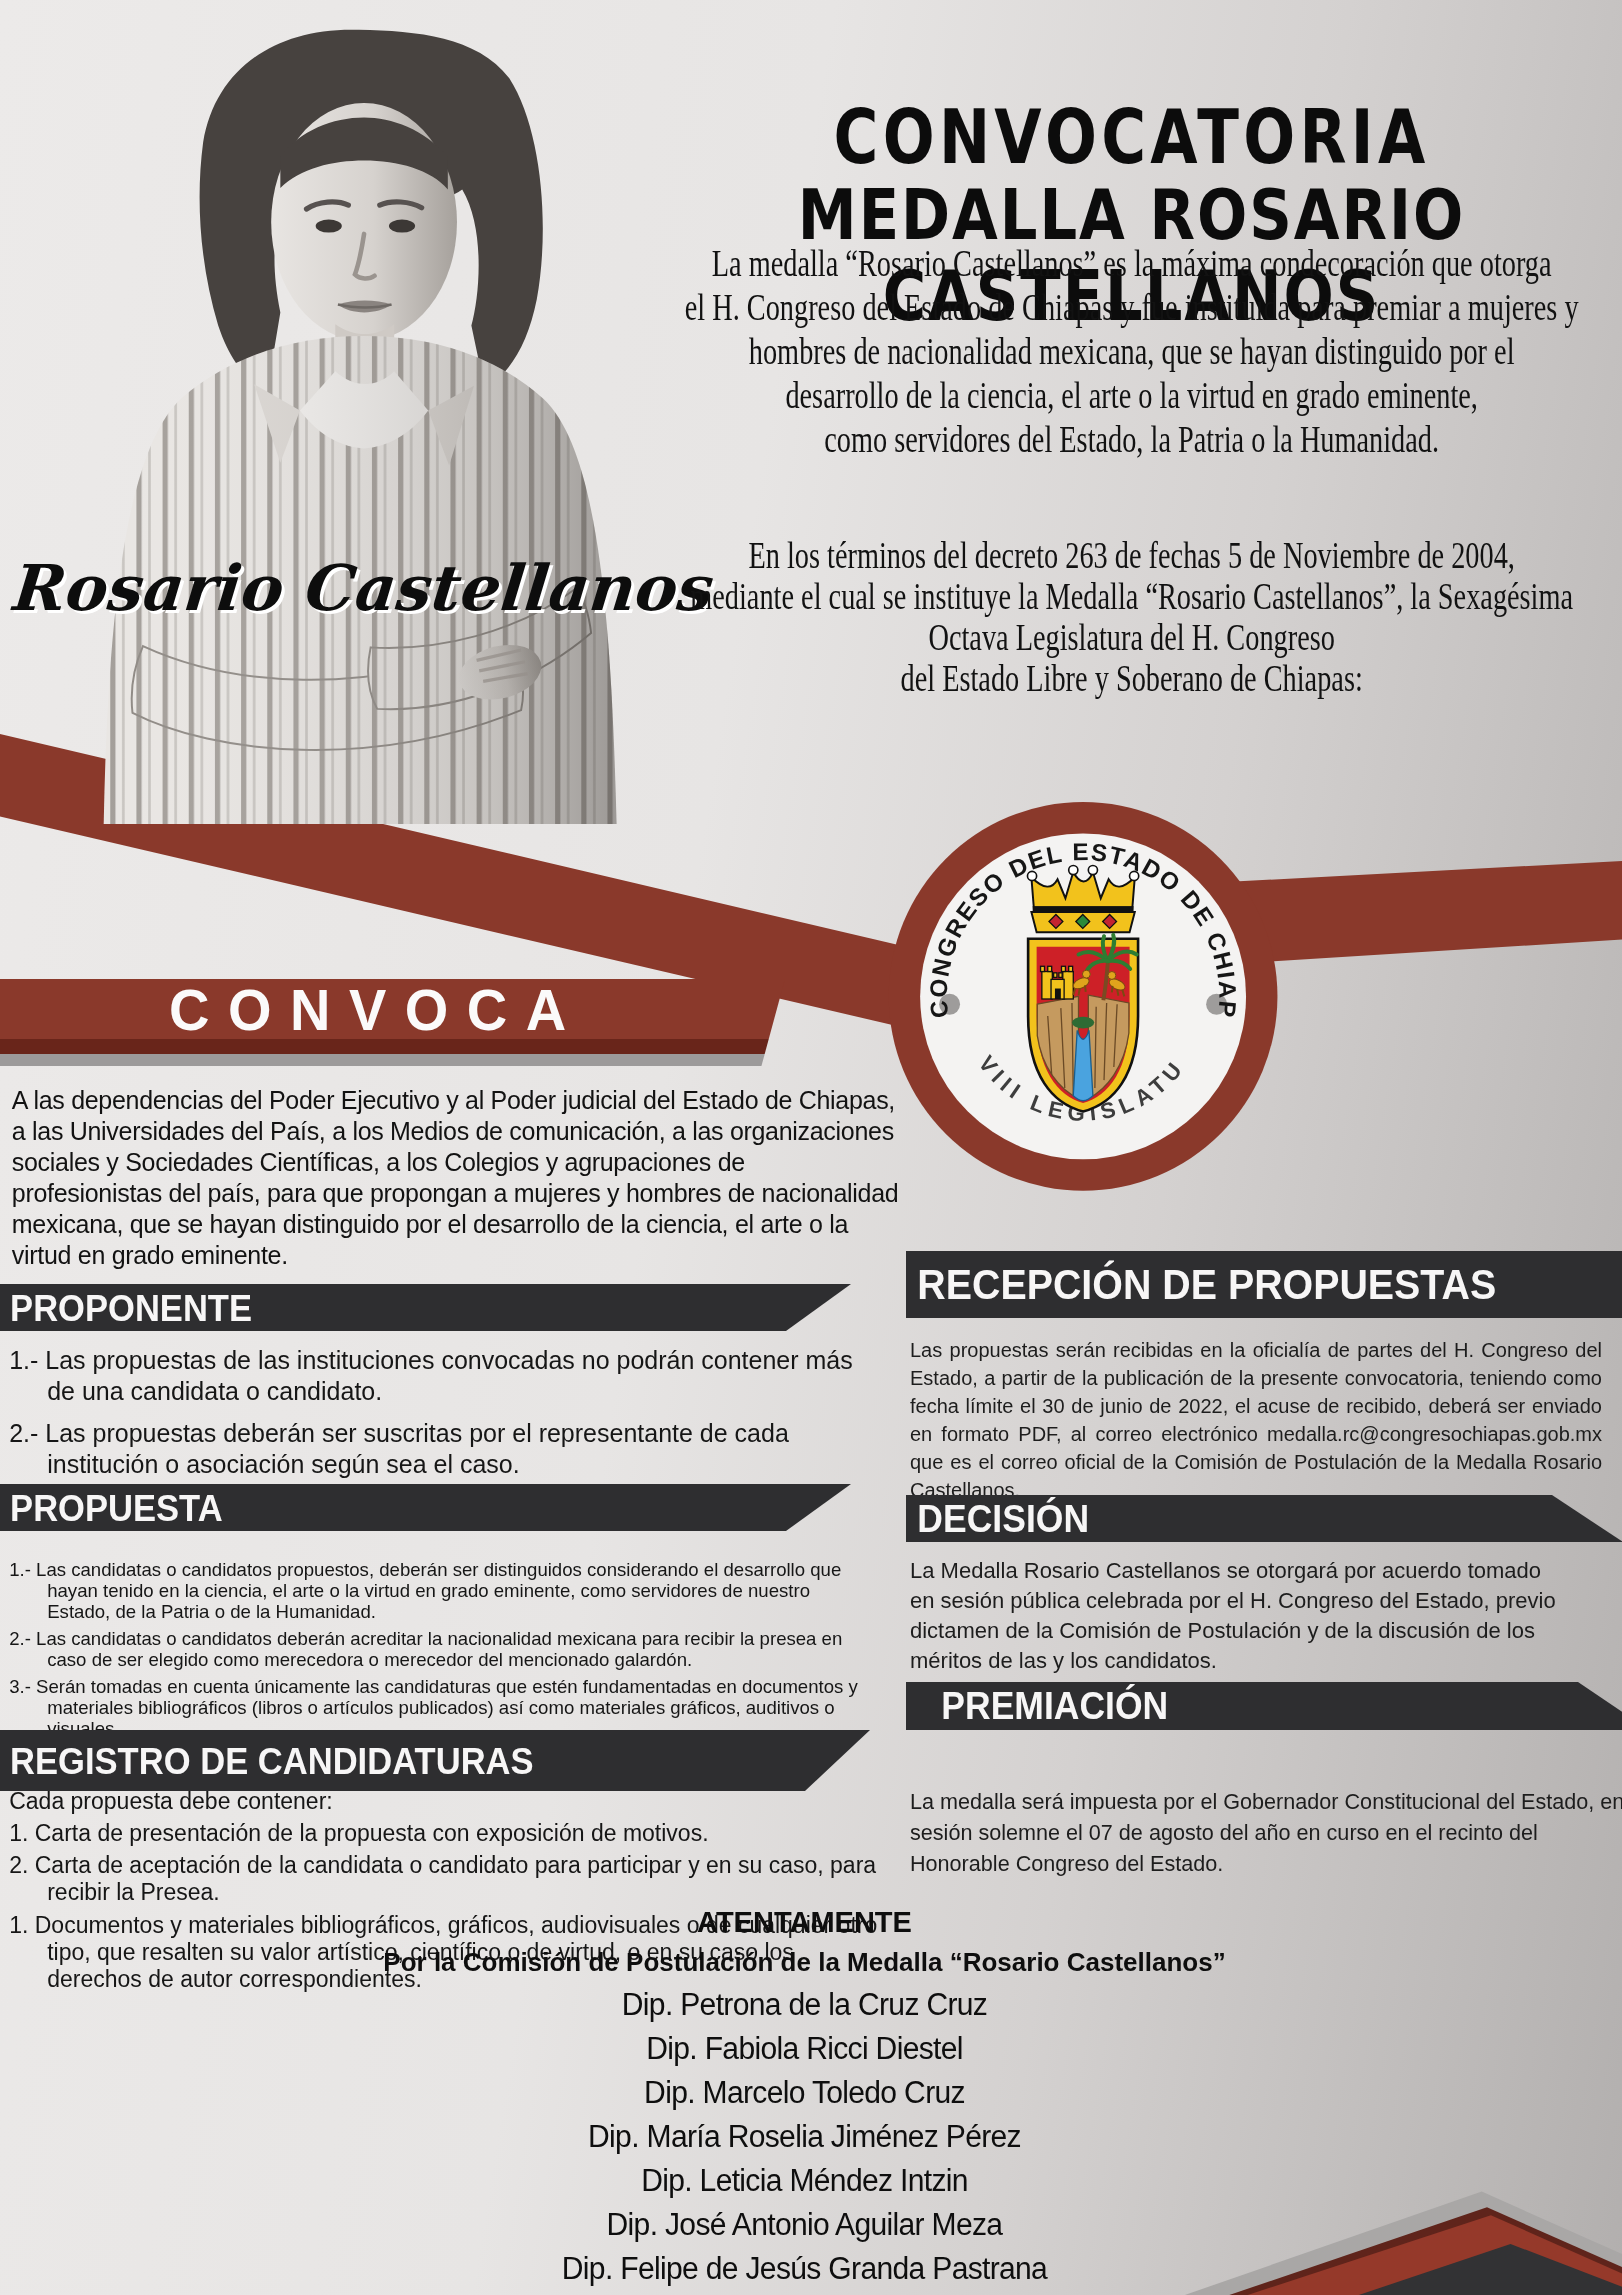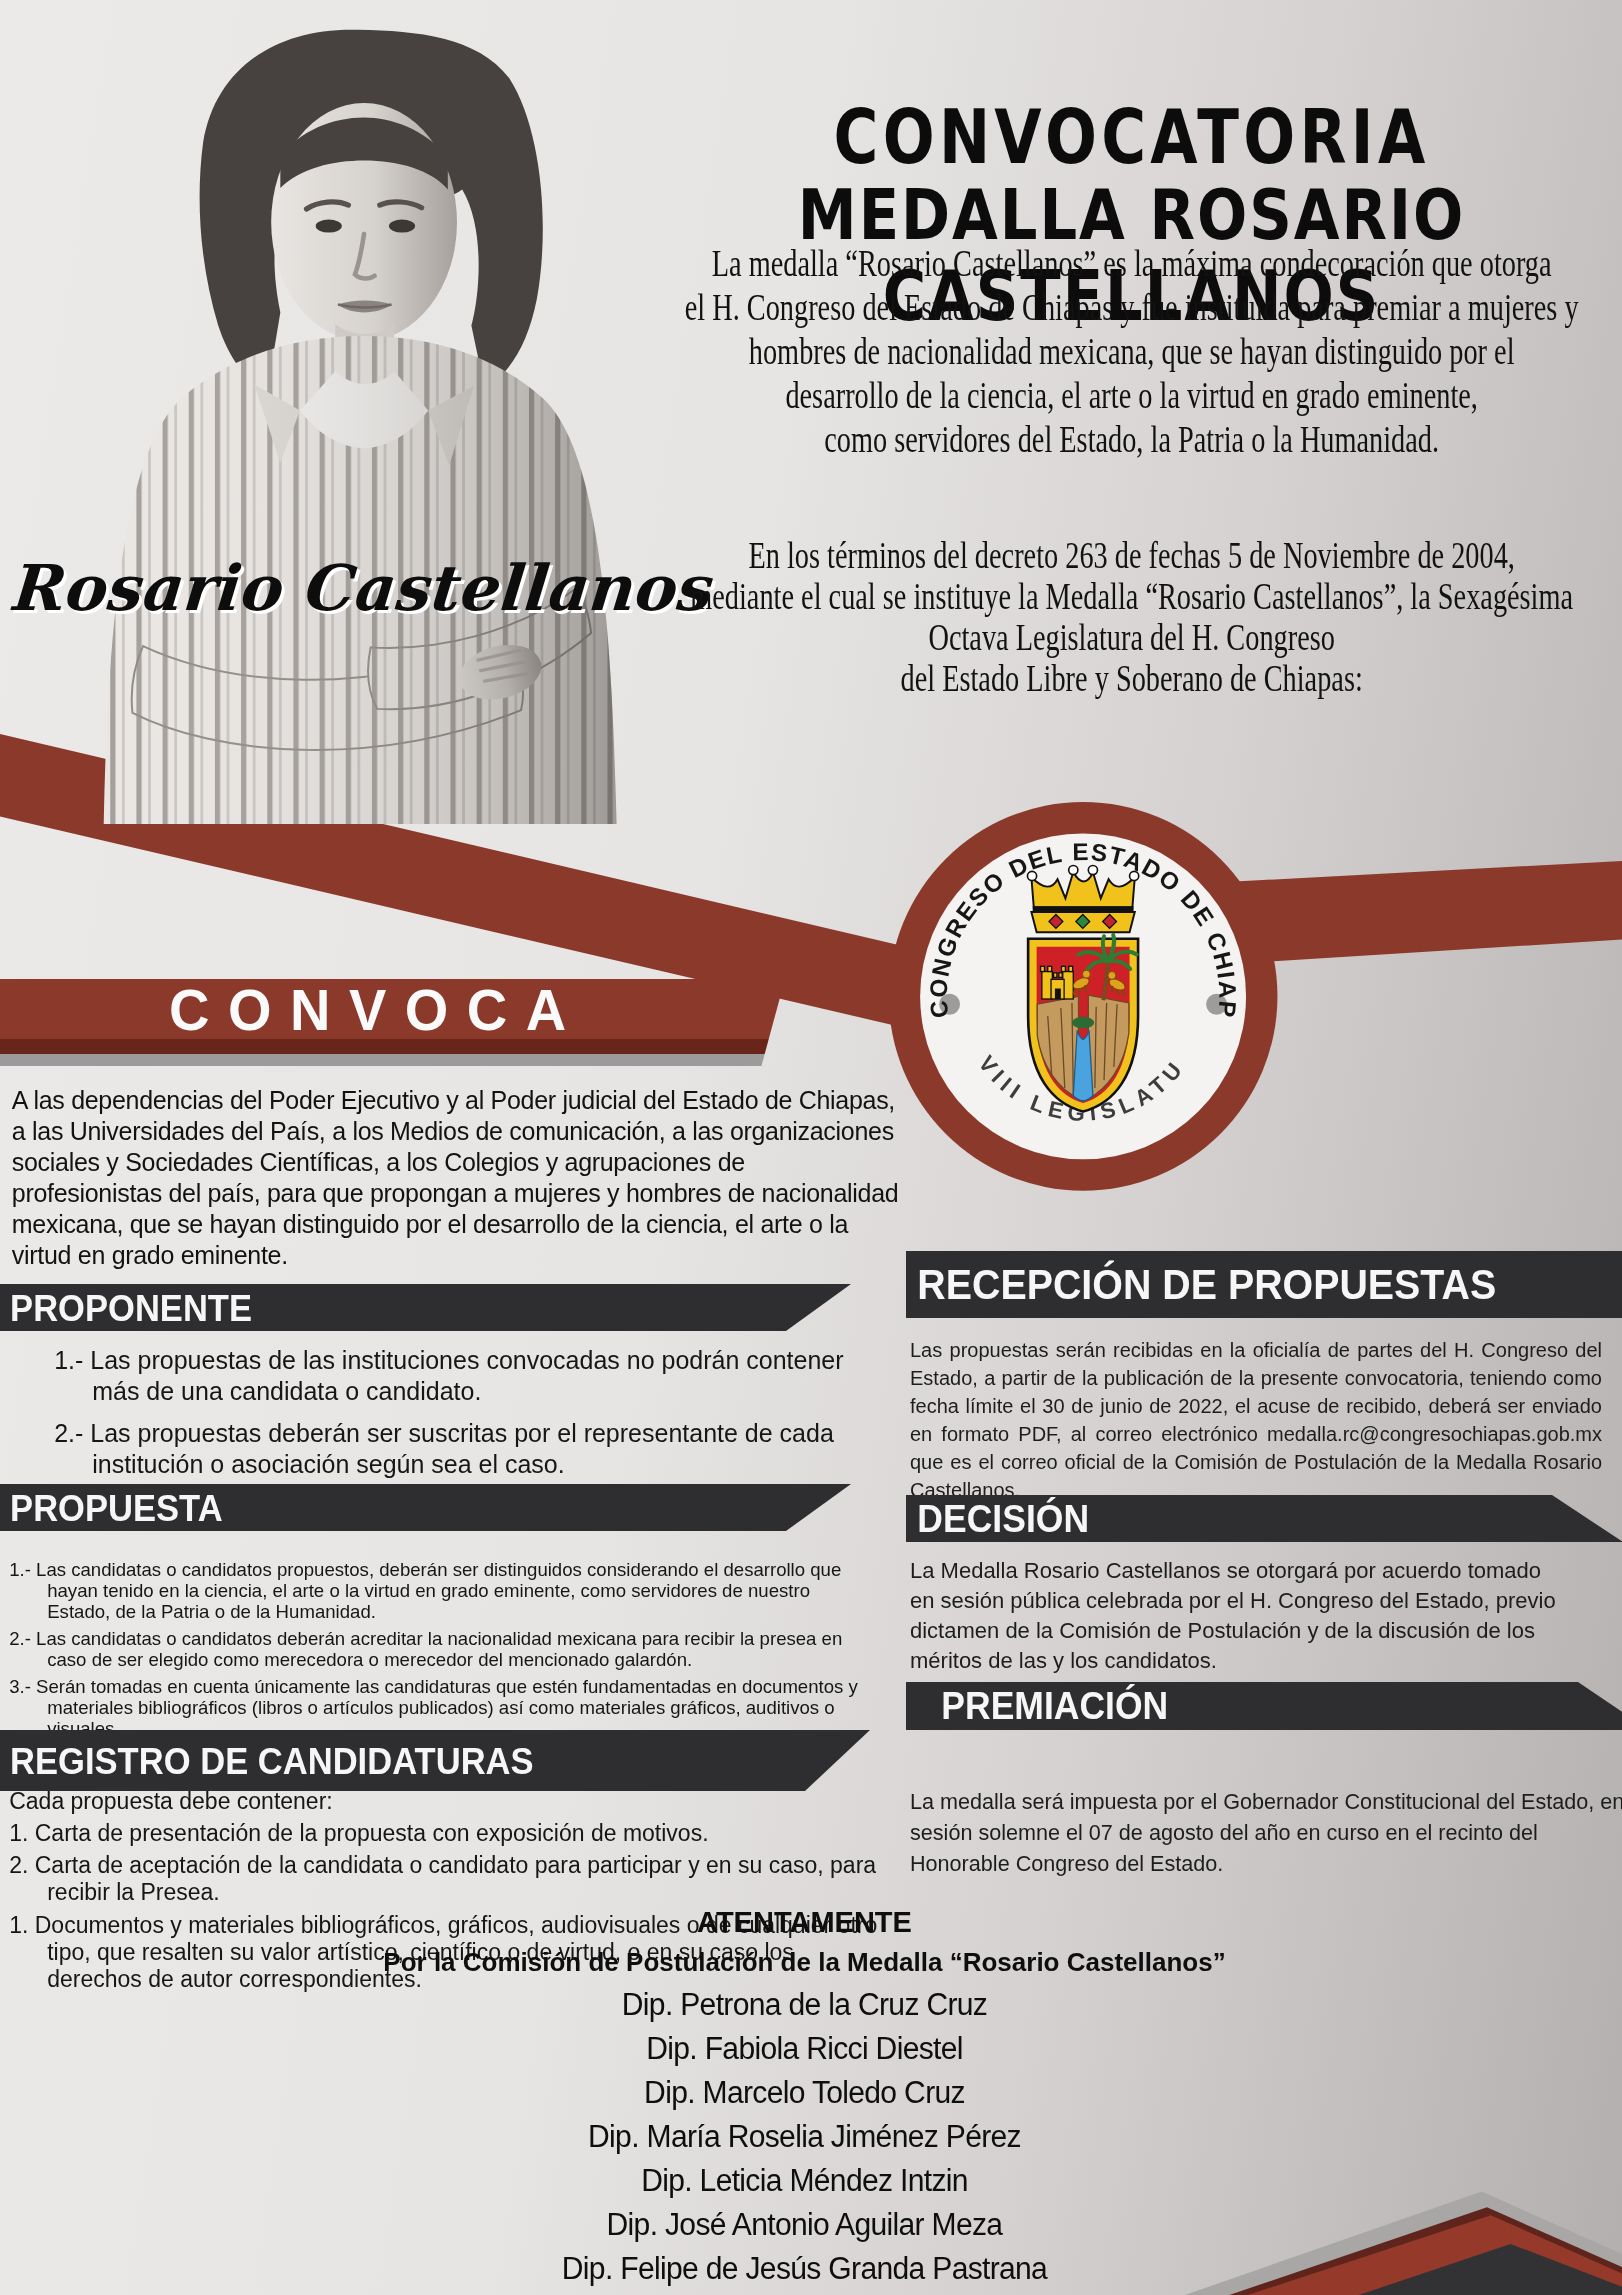--- a/index.html
+++ b/index.html
@@ -44,21 +44,21 @@
   .bar-left{left:0;background:#2e2e30;color:#f7f6f6;display:flex;align-items:center;
             clip-path:polygon(0 0,100% 0,calc(100% - 65px) 100%,0 100%);}
   .bar-left .bar-label{font-weight:bold;font-size:36px;letter-spacing:0;padding-left:10.5px;transform:scale(.96,1.05);transform-origin:left center;}
   .bar-right{background:#2e2e30;color:#f7f6f6;display:flex;align-items:center;
              clip-path:polygon(0 0,calc(100% - 71px) 0,100% 100%,0 100%);}
   .bar-right .bar-label{font-weight:bold;letter-spacing:0;padding-left:11.8px;transform:scale(.96,1.05);transform-origin:left center;}
 
   .hang{padding-left:38px;text-indent:-38px;}
   .left-items{color:#161616;}
   .prop1{left:9.2px;top:1345px;width:844px;font-size:25px;line-height:31px;}
-  .prop1 .itm{margin-bottom:10.5px;margin-left:45px;}
+  .prop1 .itm{margin-bottom:10.5px;}
   .prop2{left:9.2px;top:1548px;width:851px;font-size:18.6px;line-height:21px;margin-top:11px;}
   .prop2 .itm{margin-bottom:5.9px;}
   .reg{left:9.2px;top:1788px;width:870px;font-size:23px;line-height:27px;}
   .reg .itm{margin-bottom:5.2px;}
 
   .right-body{color:#1d1d1d;}
   .recep-body{left:910px;top:1336px;width:692px;font-size:20px;line-height:28px;text-align:justify;}
   .decis-body{left:910px;top:1556px;width:661px;font-size:22px;line-height:30px;}
   .prem-body{left:910px;top:1786px;width:720px;font-size:21.6px;line-height:31px;}
 

